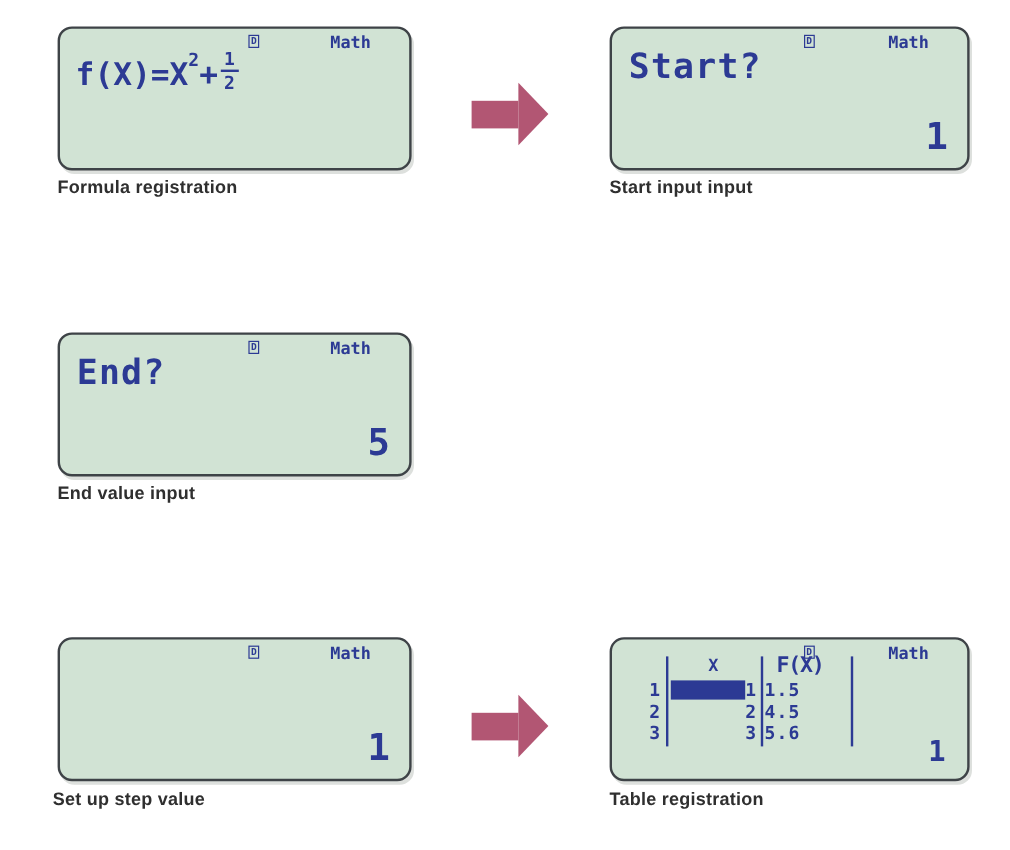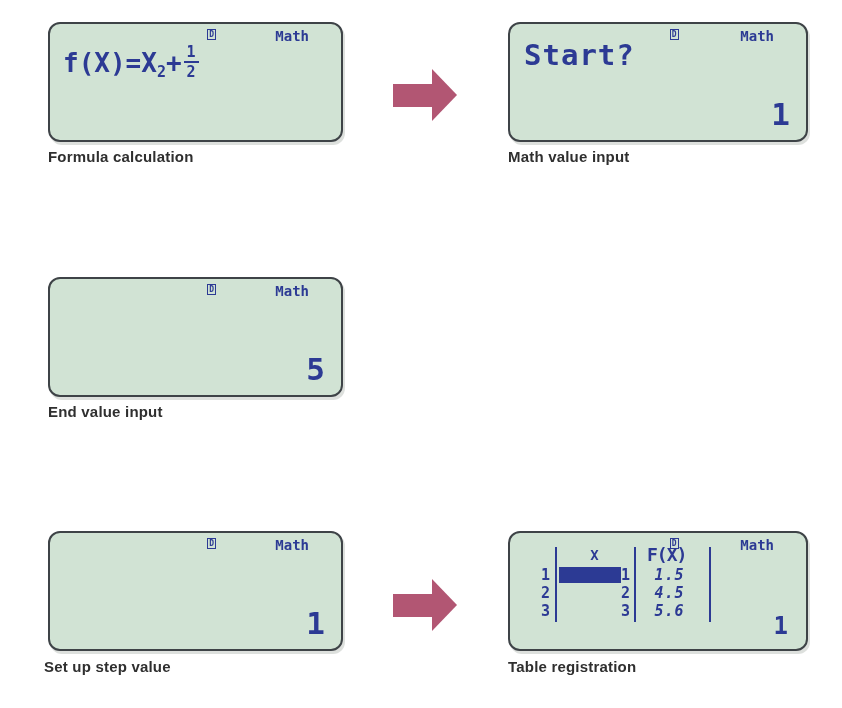--- a/index.html
+++ b/index.html
@@ -30,40 +30,40 @@
   }
   .ind-math{
     position:absolute;right:32px;top:4px;
     font-family:"DejaVu Sans Mono", monospace;font-weight:bold;
     font-size:14px;color:#2c3a94;letter-spacing:0;
   }
   .prompt{position:absolute;left:14px;top:14px;font-size:29px;letter-spacing:1px;text-align:right;}
   .value{position:absolute;right:16px;bottom:8px;font-size:31px;}
 
   
-  .formula-line{position:absolute;left:13px;top:16px;display:flex;align-items:flex-end;}
+  .formula-line{position:absolute;left:13px;top:16px;display:flex;align-items:flex-start;}
   .lcd-main{font-size:26px;line-height:34px;margin-top:6px;letter-spacing:0;}
   .lcd-exp{font-size:15px;line-height:16px;margin-top:2px;}
   .frac{display:inline-flex;flex-direction:column;align-items:center;
         font-size:15px;line-height:16px;margin-left:2px;margin-top:1px;}
   .frac .num{padding:0 3px 1px;border-bottom:2px solid #2c3a94;}
   .frac .den{padding-top:1px;}
 
   
   .tbl{position:absolute;inset:0;}
   .vline{position:absolute;top:14px;height:75px;width:2px;background:#2c3a94;}
   .row-idx{position:absolute;left:22px;top:33px;width:18px;text-align:right;
            font-size:15px;line-height:18px;}
   .x-header{position:absolute;left:49px;top:14px;width:71px;text-align:center;font-size:14px;line-height:16px;}
   .sel-bar{position:absolute;left:49px;top:34px;width:62px;height:16px;background:#2c3a94;}
   .x-vals{position:absolute;left:49px;top:33px;width:71px;text-align:right;
           font-size:15px;line-height:18px;}
   .fx-header{position:absolute;left:137px;top:14px;font-size:18px;line-height:16px;letter-spacing:-1px;}
-  .fx-vals{position:absolute;left:127px;top:33px;width:65px;text-align:center;
-           font-size:15px;line-height:18px;letter-spacing:1px;font-style:italic;}
+  .fx-vals{position:absolute;left:127px;top:33px;width:65px;text-align:left;
+           font-size:15px;line-height:18px;letter-spacing:1px;}
   .tbl-result{position:absolute;right:18px;bottom:9px;font-size:24px;}
 
   
   .caption{
     position:absolute;font-size:15px;font-weight:bold;color:#2f2f2f;
     letter-spacing:0.2px;white-space:nowrap;
   }
 
   
   .arrow{position:absolute;width:64px;height:52px;}
@@ -82,38 +82,39 @@
     <div class="formula-line lcd">
       <span class="lcd-main">f(X)=X</span>
       <span class="lcd-exp">2</span>
       <span class="lcd-main">+</span>
       <span class="frac">
         <span class="num">1</span>
         <span class="den">2</span>
       </span>
     </div>
   </div>
-  <div class="caption" style="left:48px;top:148px">Formula calculation</div>
+  <div class="caption" style="left:48px;top:148px">Formula registration</div>
 
   <div class="arrow" style="left:393px;top:69px">
     <span class="shaft"></span>
     <span class="head"></span>
   </div>
 
   <div class="screen" style="left:508px;top:22px;width:300px">
     <span class="ind-mode">D</span>
     <span class="ind-math">Math</span>
     <div class="prompt lcd">Start?</div>
     <div class="value lcd">1</div>
   </div>
-  <div class="caption" style="left:508px;top:148px">Math value input</div>
+  <div class="caption" style="left:508px;top:148px">Start input input</div>
 
   <div class="screen" style="left:48px;top:277px;width:295px">
     <span class="ind-mode">D</span>
     <span class="ind-math">Math</span>
+    <div class="prompt lcd">End?</div>
     <div class="value lcd">5</div>
   </div>
   <div class="caption" style="left:48px;top:403px">End value input</div>
 
   <div class="screen" style="left:48px;top:531px;width:295px">
     <span class="ind-mode">D</span>
     <span class="ind-math">Math</span>
     <div class="value lcd">1</div>
   </div>
   <div class="caption" style="left:44px;top:658px">Set up step value</div>

